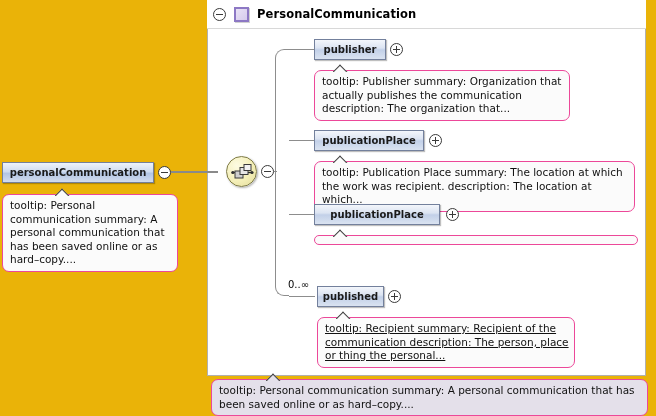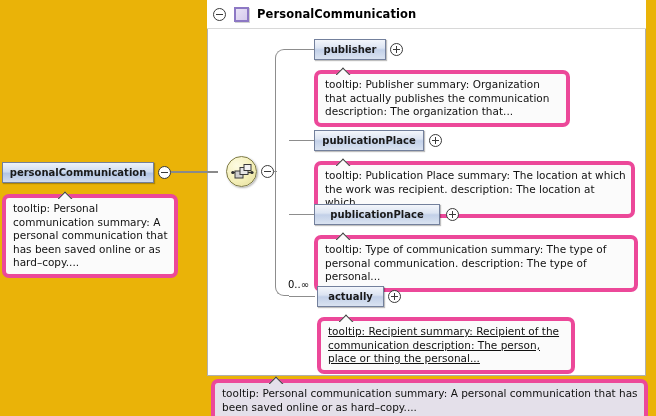--- a/index.html
+++ b/index.html
@@ -109,21 +109,21 @@
     border-radius: 50%;
     border: 1px solid #7d7a45;
     background: radial-gradient(circle at 34% 30%, #fdfbe2 0%, #f4efb8 55%, #e3dc9a 100%);
     box-shadow: 1px 1px 2px rgba(0,0,0,.3);
   }
   .seq svg { position: absolute; left: 4px; top: 6px; }
 
   
   .tip {
     position: absolute;
-    border: 4px solid #ec4899;
+    border: 1px solid #ec4899;
     border-radius: 7px;
     background: #fbfbfb;
     padding: 4px 2px 4px 7px;
     font-size: 10.5px;
     line-height: 13.5px;
     color: #111111;
   }
   .tip.tinted { background: #e4e0ea; }
   .tip .beak {
     position: absolute;
@@ -225,26 +225,25 @@
     <div class="beak" style="left:18px;"></div>
     <span>tooltip: Publication Place summary: The location at which the work was recipient. description: The location at which...</span>
   </div>
 
   <div class="pill" style="left:314px; top:204px; width:126px;">
     <span>publicationPlace</span>
   </div>
   <div class="toggle plus" style="position:absolute; left:446px; top:208px;"></div>
   <div class="tip" style="left:314px; top:235px; width:324px;">
     <div class="beak" style="left:18px;"></div>
-    <span>tooltip: Type of communication summary: The type of personal communication. description: The type of personal...</span>
   </div>
 
   <div class="card" style="left:288px; top:279px;">0..∞</div>
   <div class="pill" style="left:317px; top:286px; width:67px;">
-    <span>actually</span>
+    <span>published</span>
   </div>
   <div class="toggle plus" style="position:absolute; left:388px; top:290px;"></div>
   <div class="tip" style="left:317px; top:317px; width:258px;text-decoration:underline;">
     <div class="beak" style="left:18px;"></div>
     <span>tooltip: Recipient summary: Recipient of the communication description: The person, place or thing the personal...</span>
   </div>
 
   <div class="tip tinted" style="left:211px; top:379px; width:437px;">
     <div class="beak" style="left:54px;"></div>
     <span>tooltip: Personal communication summary: A personal communication that has been saved online or as hard–copy....</span>

